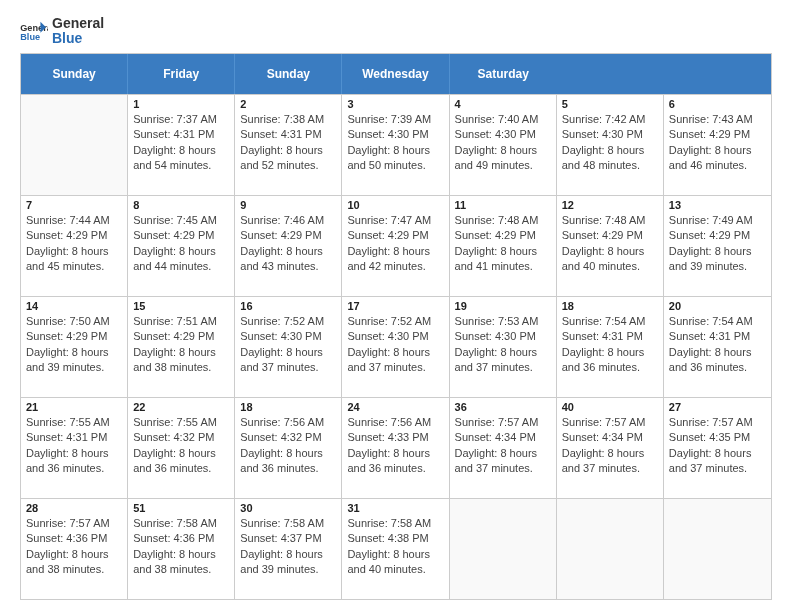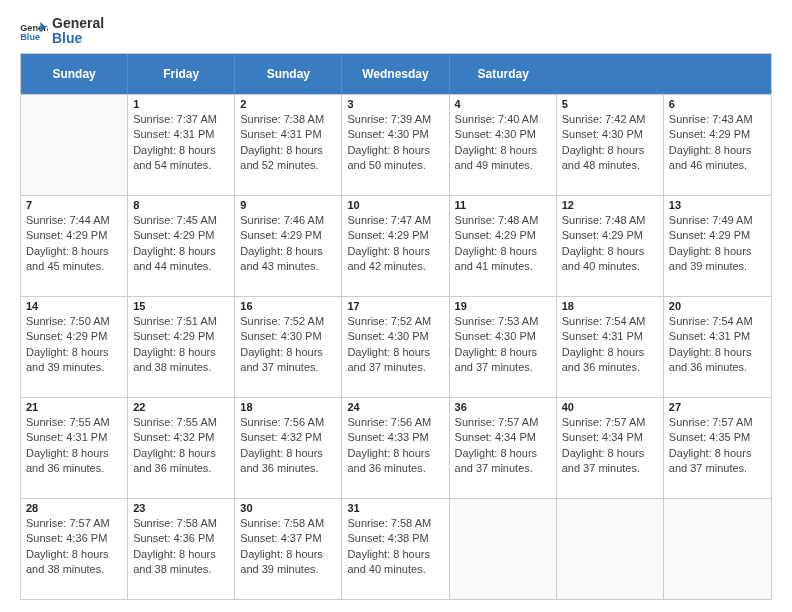--- a/index.html
+++ b/index.html
@@ -246,21 +246,21 @@
             <div class="day-number">27</div>
             <div class="day-info">Sunrise: 7:57 AM<br>Sunset: 4:35 PM<br>Daylight: 8 hours and 37 minutes.</div>
           </div>
         </div>
         <div class="cal-row">
           <div class="cal-cell">
             <div class="day-number">28</div>
             <div class="day-info">Sunrise: 7:57 AM<br>Sunset: 4:36 PM<br>Daylight: 8 hours and 38 minutes.</div>
           </div>
           <div class="cal-cell">
-            <div class="day-number">23</div>
+            <div class="day-number">51</div>
             <div class="day-info">Sunrise: 7:58 AM<br>Sunset: 4:36 PM<br>Daylight: 8 hours and 38 minutes.</div>
           </div>
           <div class="cal-cell">
             <div class="day-number">30</div>
             <div class="day-info">Sunrise: 7:58 AM<br>Sunset: 4:37 PM<br>Daylight: 8 hours and 39 minutes.</div>
           </div>
           <div class="cal-cell">
             <div class="day-number">31</div>
             <div class="day-info">Sunrise: 7:58 AM<br>Sunset: 4:38 PM<br>Daylight: 8 hours and 40 minutes.</div>
           </div>

